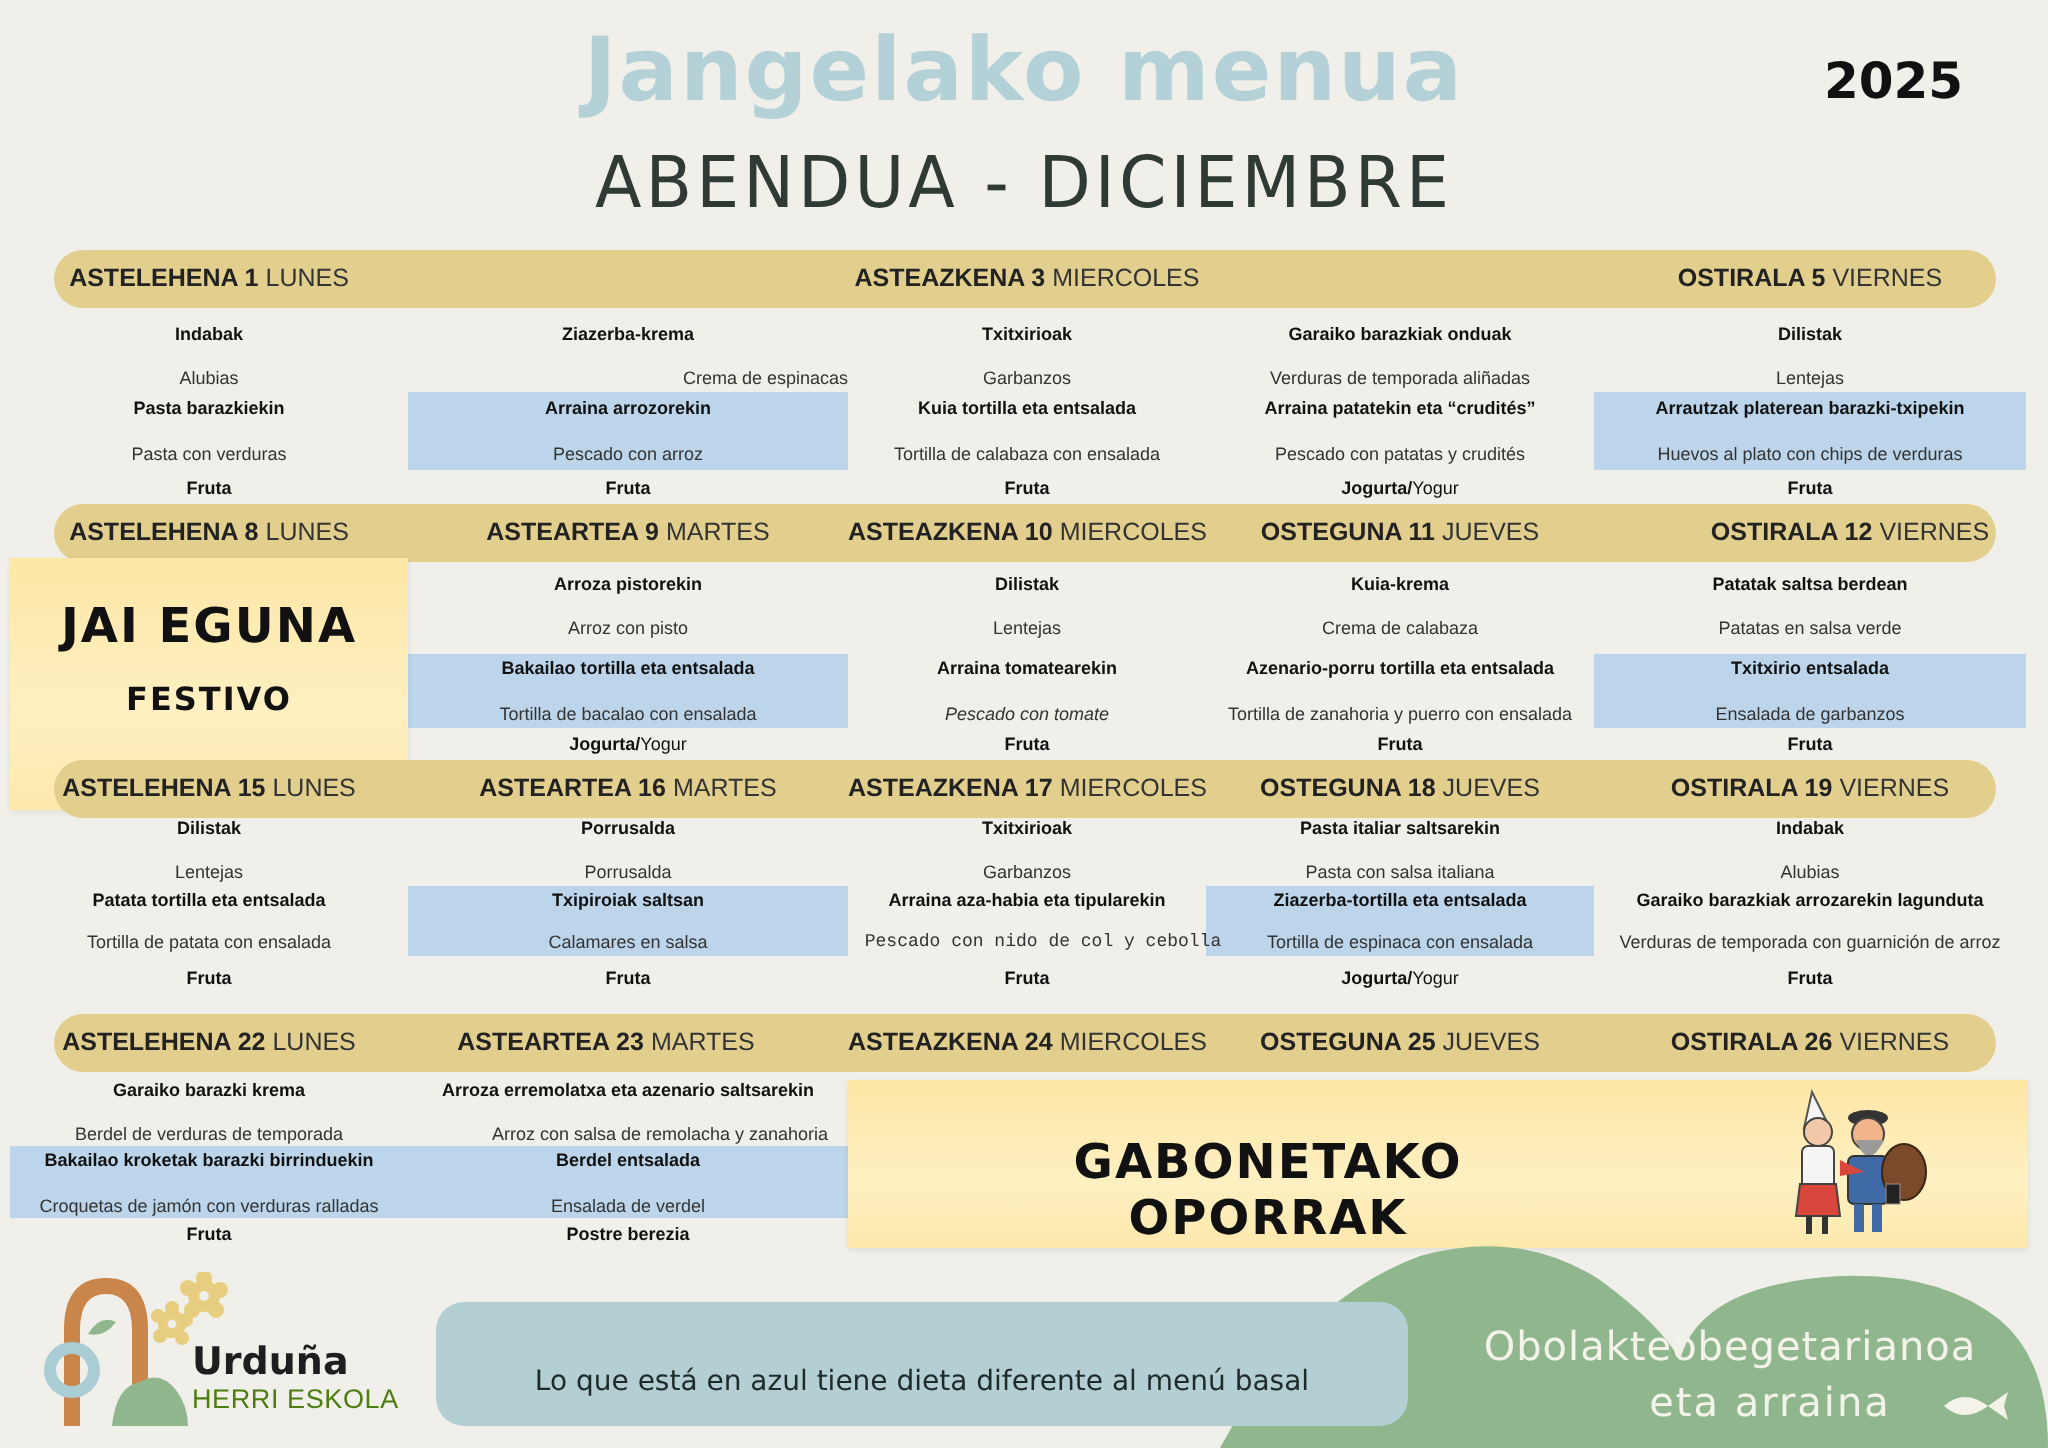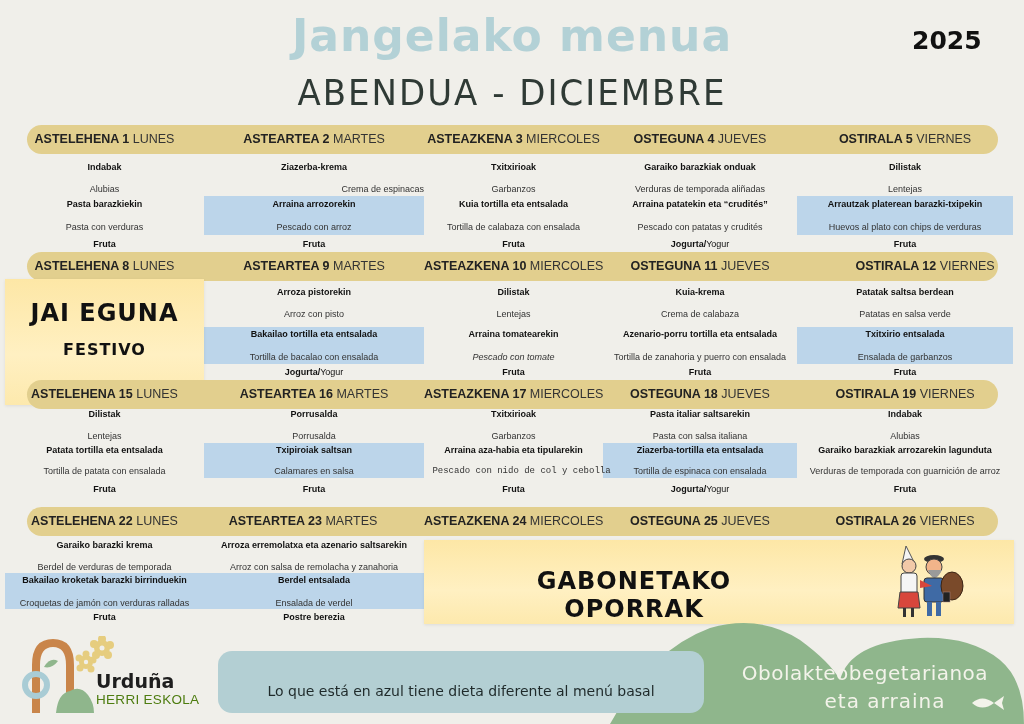--- a/index.html
+++ b/index.html
@@ -81,23 +81,21 @@
 
 <div class="abs title">Jangelako menua</div>
 <div class="abs subtitle">ABENDUA - DICIEMBRE</div>
 <div class="abs year">2025</div>
 
 <div class="abs blue" style="left:204px;top:196px;width:220px;height:39px;"></div>
 <div class="abs blue" style="left:797px;top:196px;width:216px;height:39px;"></div>
 
 <div class="abs hbar" style="top:125px;">
   <div class="abs hcell" style="left:-22px;width:199px;"><b>ASTELEHENA 1</b> <span class="es">LUNES</span></div>
-  <div class="abs hcell" style="left:177px;width:220px;"><b>ASTEARTEA 2</b> <span class="es">MARTES</span></div>
   <div class="abs hcell" style="left:397px;width:179px;"><b>ASTEAZKENA 3</b> <span class="es">MIERCOLES</span></div>
-  <div class="abs hcell" style="left:576px;width:194px;"><b>OSTEGUNA 4</b> <span class="es">JUEVES</span></div>
   <div class="abs hcell" style="left:770px;width:216px;"><b>OSTIRALA 5</b> <span class="es">VIERNES</span></div>
 </div>
 
 <div class="abs cell b" style="left:5px;width:199px;top:162px;">Indabak</div>
 <div class="abs cell n" style="left:5px;width:199px;top:184px;">Alubias</div>
 <div class="abs cell b" style="left:5px;width:199px;top:199px;">Pasta barazkiekin</div>
 <div class="abs cell n" style="left:5px;width:199px;top:222px;">Pasta con verduras</div>
 <div class="abs cell b" style="left:5px;width:199px;top:239px;"><span>Fruta</span><span style="font-weight:normal"></span></div>
 
 <div class="abs cell b" style="left:204px;width:220px;top:162px;">Ziazerba-krema</div>
@@ -215,21 +213,21 @@
   <div class="abs hcell" style="left:770px;width:216px;"><b>OSTIRALA 26</b> <span class="es">VIERNES</span></div>
 </div>
 
 <div class="abs cell b" style="left:5px;width:199px;top:540px;">Garaiko barazki krema</div>
 <div class="abs cell n" style="left:5px;width:199px;top:562px;">Berdel de verduras de temporada</div>
 <div class="abs cell b" style="left:5px;width:199px;top:575px;">Bakailao kroketak barazki birrinduekin</div>
 <div class="abs cell n" style="left:5px;width:199px;top:598px;">Croquetas de jamón con verduras ralladas</div>
 <div class="abs cell b" style="left:5px;width:199px;top:612px;"><span>Fruta</span><span style="font-weight:normal"></span></div>
 
 <div class="abs cell b" style="left:204px;width:220px;top:540px;">Arroza erremolatxa eta azenario saltsarekin</div>
-<div class="abs cell n" style="left:204px;width:220px;top:562px;">Arroz con salsa de remolacha y zanahoria</div>
+<div class="abs cell n" style="left:220px;width:220px;top:562px;">Arroz con salsa de remolacha y zanahoria</div>
 <div class="abs cell b" style="left:204px;width:220px;top:575px;">Berdel entsalada</div>
 <div class="abs cell n" style="left:204px;width:220px;top:598px;">Ensalada de verdel</div>
 <div class="abs cell b" style="left:204px;width:220px;top:612px;"><span>Postre berezia</span><span style="font-weight:normal"></span></div>
 
 <div class="abs holiday" style="left:424px;top:540px;width:590px;height:84px;">
   <div class="abs hol-title" style="left:40px;width:340px;top:27px;font-size:24px;">GABONETAKO OPORRAK</div>
 
   <svg class="abs" style="left:468px;top:2px;" width="80" height="80" viewBox="0 0 80 80">
 
     <path d="M14 4 L22 20 L10 22 Z" fill="#f4f4f4" stroke="#555" stroke-width="1"></path>

